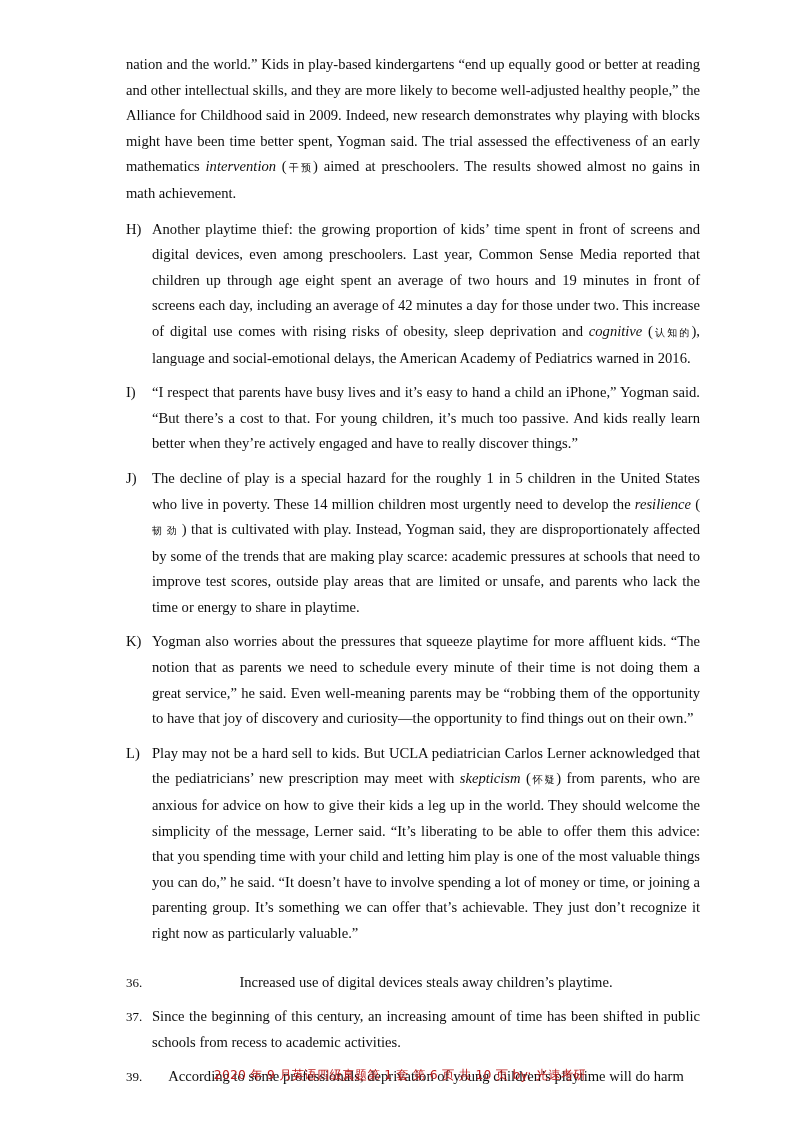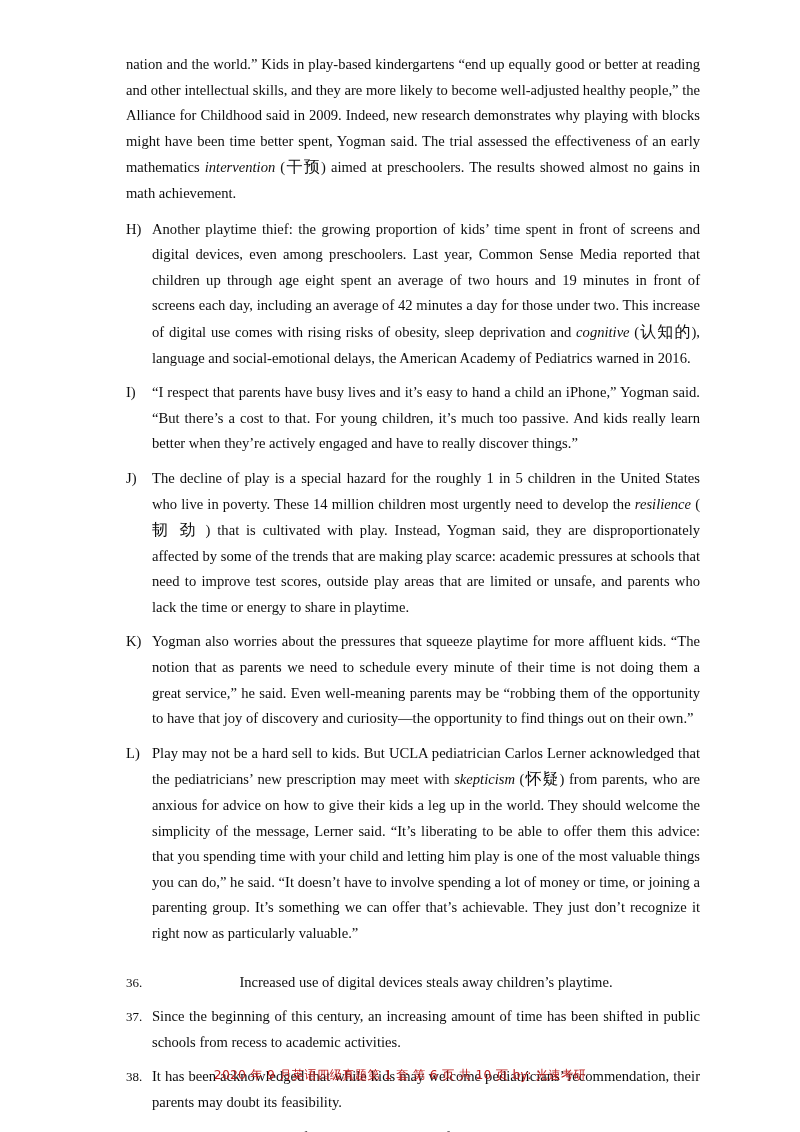--- a/index.html
+++ b/index.html
@@ -78,21 +78,21 @@
   }
   .stmt.nojust .stext,
   .para.nojust .ptext {
     text-align: center;
   }
   i, .ital {
     font-style: italic;
   }
   .cn {
     font-family: "DejaVu Sans", "Liberation Sans", sans-serif;
-    font-size: 16px;
+    font-size: 10px;
     font-style: normal;
   }
   .footer {
     position: absolute;
     left: 0;
     right: 0;
     top: 1066px;
     text-align: center;
     font-size: 12.4px;
     line-height: 18px;
@@ -143,24 +143,20 @@
     <div class="stmt nojust">
       <span class="num">36.</span>
       <span class="stext">Increased use of digital devices steals away children’s playtime.</span>
     </div>
 
     <div class="stmt">
       <span class="num">37.</span>
       <span class="stext">Since the beginning of this century, an increasing amount of time has been shifted in public schools from recess to academic activities.</span>
     </div>
 
-    <div class="stmt">
-      <span class="num">38.</span>
-      <span class="stext">It has been acknowledged that while kids may welcome pediatricians’ recommendation, their parents may doubt its feasibility.</span>
-    </div>
 
     <div class="stmt nojust">
       <span class="num">39.</span>
       <span class="stext">According to some professionals, deprivation of young children’s playtime will do harm</span>
     </div>
 
   </div>
 
   <div class="footer">2020 年 9 月英语四级真题第 1 套  第  6  页  共  10  页  by:  光速考研</div>
 

